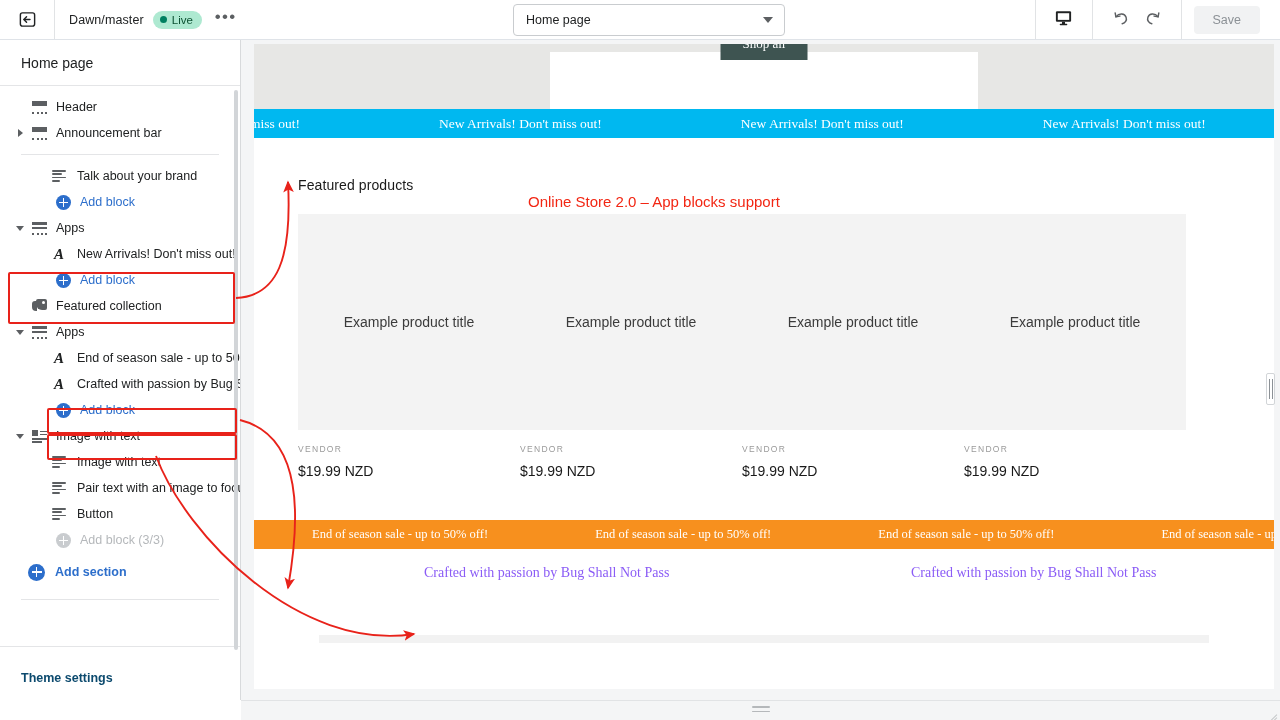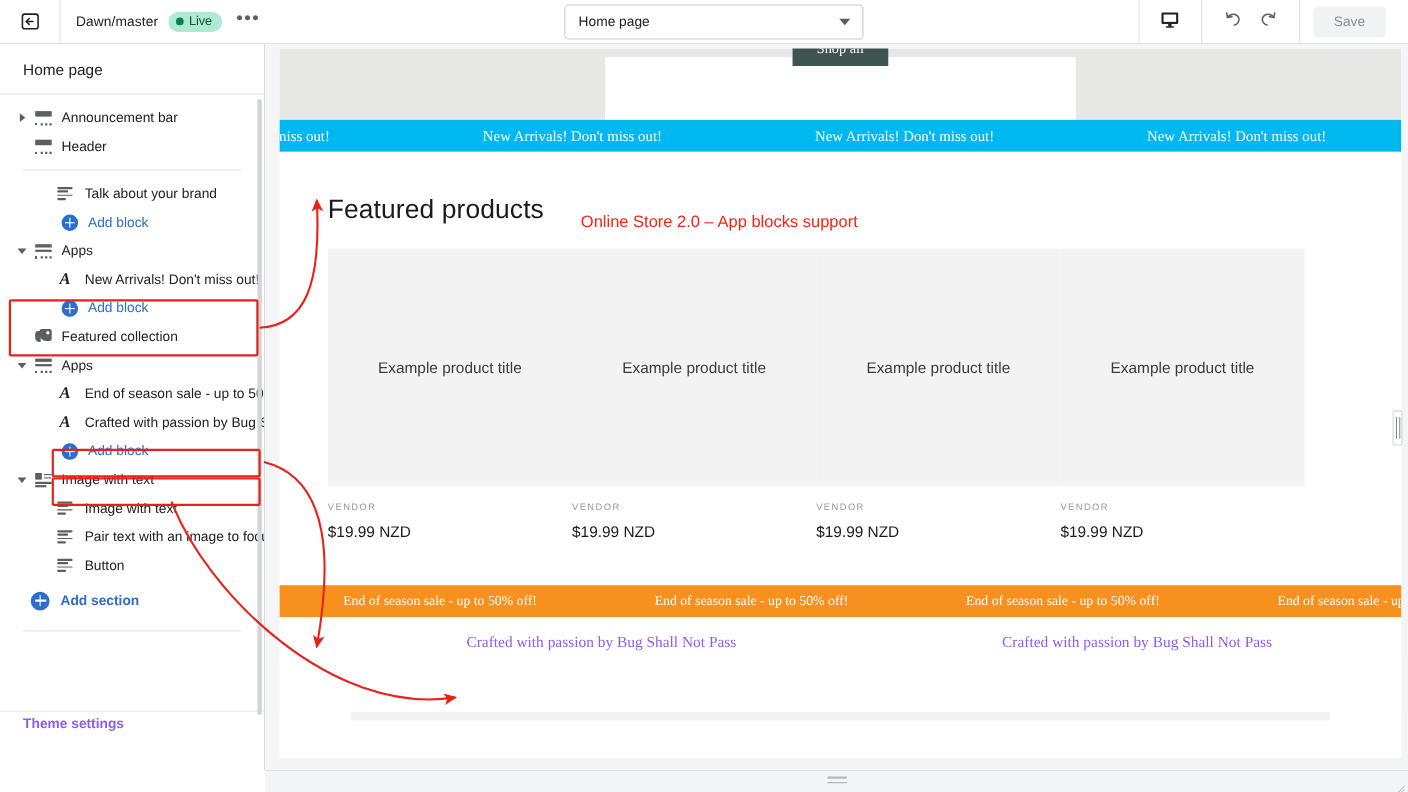--- a/index.html
+++ b/index.html
@@ -147,22 +147,22 @@
   .sb-plus::before { left: 3px; right: 3px; top: 7px; height: 1.6px; }
   .sb-plus::after  { top: 3px; bottom: 3px; left: 6.7px; width: 1.6px; }
   .sb-add.sect .sb-plus { width: 17px; height: 17px; }
   .sb-add.sect .sb-plus::before { left: 3.5px; right: 3.5px; top: 7.8px; }
   .sb-add.sect .sb-plus::after  { top: 3.5px; bottom: 3.5px; left: 7.7px; }
   .sb-add.disabled .sb-plus { background: #c9cccf; }
 
   .sb-sep { height: 1px; background: #e4e5e7; margin: 8px 21px 8px 21px; }
   .sb-theme {
     position: absolute; left: 0; bottom: 0; width: 240px;
-    padding: 4px 0 0 21px; height: 54px;
-    font-size: 12.5px; color: #8b5cf6; font-weight: bold;
+    padding: 24px 0 0 21px; height: 54px;
+    font-size: 12.5px; color: #0c4a6e; font-weight: bold;
     border-top: 1px solid #e4e5e7;
     cursor: pointer;
   }
 
   .sb-scroll {
     position: absolute; right: 2px; top: 50px;
     width: 4px; height: 560px; border-radius: 2px;
     background: #d2d5d8;
   }
 
@@ -263,21 +263,21 @@
   .mq-cyan .track span { padding-right: 139px; }
   .mq-cyan .track { margin-left: -117px; }
   .mq-orange { background: #f7901e; }
   .mq-orange .track { font-size: 12.5px; }
   .mq-orange .track span { padding-right: 107px; }
   .mq-orange .track { margin-left: 58px; }
 
   
   .pv-body { position: relative; background: #ffffff; }
   .pv-h2 {
-    font-size: 24px; color: #1a1a1a; font-weight: normal;
+    font-size: 14px; color: #1a1a1a; font-weight: normal;
     padding: 39px 0 0 44px; letter-spacing: .1px;
   }
   .pv-grid {
     display: flex; padding: 21px 44px 0 44px;
   }
   .pv-card { width: 222px; }
   .pv-thumb {
     height: 216px; background: #f3f3f3;
     display: flex; align-items: center; justify-content: center;
     color: #3b3b3b; font-size: 14px;
@@ -405,41 +405,41 @@
         <button class="tb-save">Save</button>
       </div>
     </div>
   </div>
 
   <div class="sidebar">
     <div class="sb-title">Home page</div>
 
     <div class="sb-list">
 
-      <div class="sb-row section">
-        <span class="twisty tw-right">
-            <i></i>
-          </span>
-        <span class="gicon">
-          <span class="ic-section">
-              <span class="top"></span>
-              <span class="bot"></span>
-            </span>
-        </span>
-        <span class="txt">Announcement bar</span>
-      </div>
-
       <div class="sb-row noTwisty">
         <span class="gicon" style="margin-right:6px">
           <span class="ic-section">
               <span class="top"></span>
               <span class="bot"></span>
             </span>
         </span>
         <span class="txt">Header</span>
+      </div>
+
+      <div class="sb-row section">
+        <span class="twisty tw-right">
+            <i></i>
+          </span>
+        <span class="gicon">
+          <span class="ic-section">
+              <span class="top"></span>
+              <span class="bot"></span>
+            </span>
+        </span>
+        <span class="txt">Announcement bar</span>
       </div>
 
       <div class="sb-sep"></div>
 
       <div class="sb-row block">
         <span class="gicon">
           <span class="ic-text">
               <span></span>
               <span></span>
               <span></span>
@@ -557,20 +557,24 @@
       <div class="sb-row block">
         <span class="gicon">
           <span class="ic-text">
               <span></span>
               <span></span>
               <span></span>
               <span></span>
             </span>
         </span>
         <span class="txt">Button</span>
+      </div>
+      <div class="sb-add disabled">
+        <span class="sb-plus"></span>
+        <span>Add block (3/3)</span>
       </div>
 
       <div class="sb-add sect" style="margin-top:6px">
         <span class="sb-plus"></span>
         <span>Add section</span>
       </div>
 
       <div class="sb-sep" style="margin-top:14px"></div>
     </div>
 

